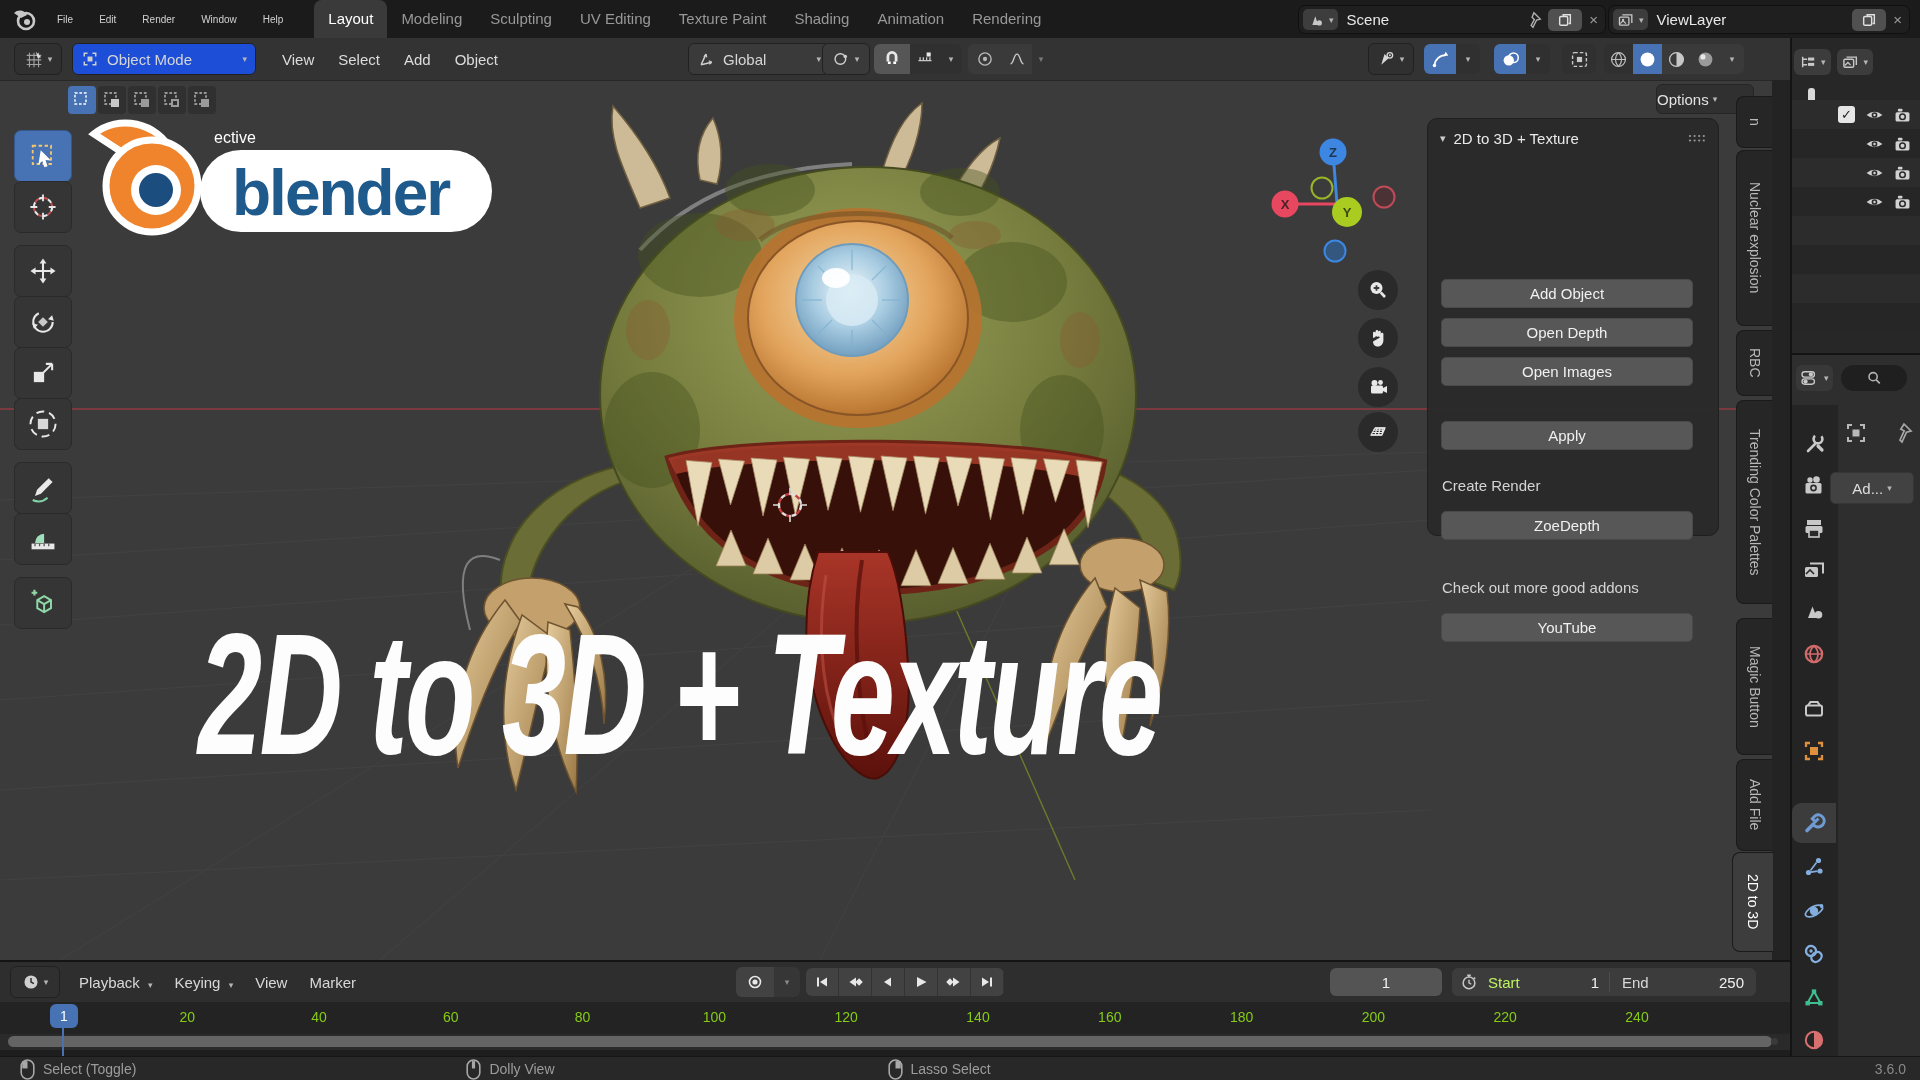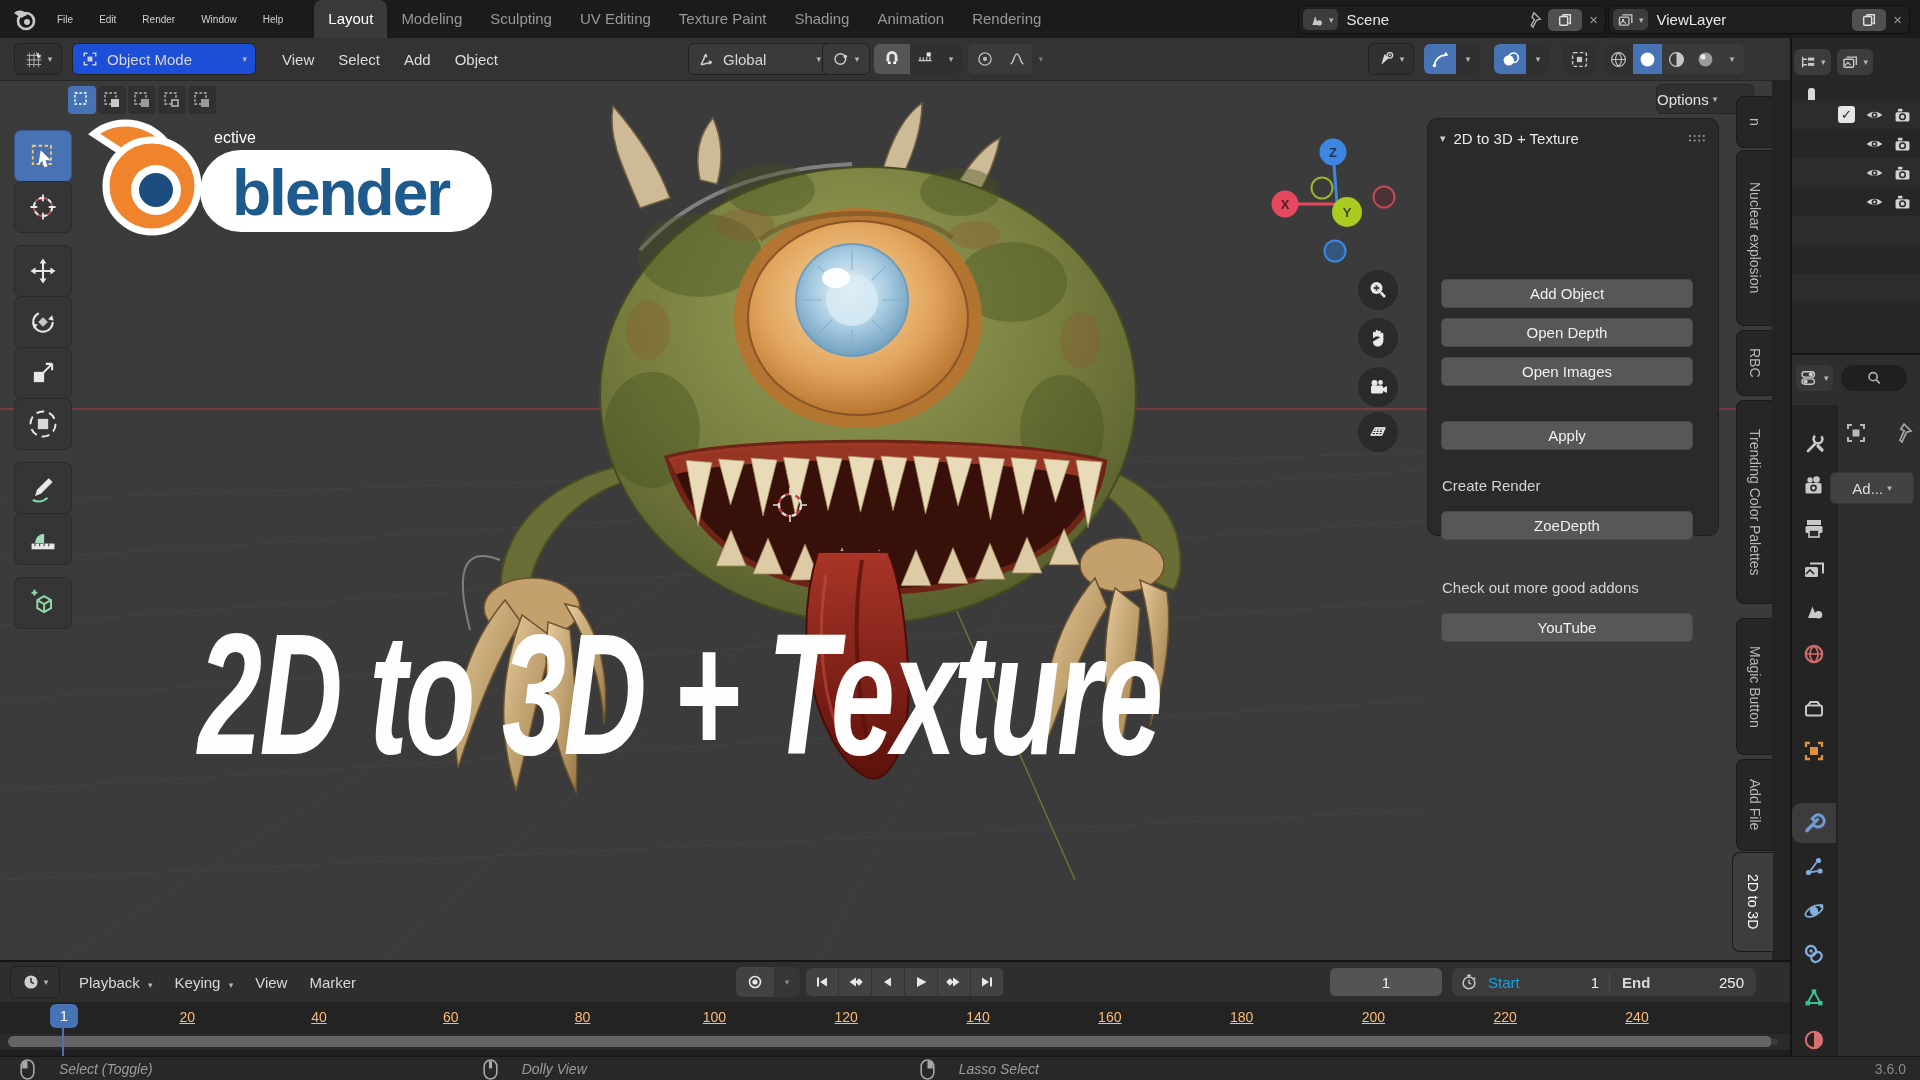--- a/index.html
+++ b/index.html
@@ -43,23 +43,23 @@
   .ol-row{position:absolute;left:0;width:130px;height:29px;display:flex;align-items:center;justify-content:flex-end;}
   .props{left:1790px;top:353px;width:130px;height:703px;background:#2e2e2e;border-left:2px solid #141414;border-top:2px solid #141414;}
   .ptab{position:absolute;left:0;width:44px;height:40px;display:flex;align-items:center;justify-content:center;}
   .ptab.active{background:#3c3c3c;border-radius:9px 0 0 9px;}
   .ptab svg{width:24px;height:24px;}
   
   .timeline{left:0;top:960px;width:1790px;height:96px;background:#2e2e2e;border-top:2px solid #141414;}
   .tl-menu{padding:0 11px;font-size:15px;color:#d8d8d8;}
   .tseg{width:32px;height:28px;background:#424242;display:flex;align-items:center;justify-content:center;border-right:1px solid #333;}
   .ruler{position:absolute;left:0;top:40px;width:1790px;height:32px;background:#232323;}
-  .rnum{position:absolute;top:7px;font-size:14px;color:#fdba74;transform:translateX(-50%);text-decoration:underline;}
+  .rnum{position:absolute;top:7px;font-size:14px;color:#84cc16;transform:translateX(-50%);}
   .statusbar{left:0;top:1056px;width:1920px;height:24px;background:#282828;border-top:1px solid #161616;display:flex;align-items:center;}
-  .hint{display:flex;align-items:center;color:#9c9c9c;font-size:14px;gap:24px;font-style:italic;}
+  .hint{display:flex;align-items:center;color:#9c9c9c;font-size:14px;gap:8px;}
   .navball{position:absolute;width:40px;height:40px;border-radius:50%;background:rgba(30,30,30,.55);display:flex;align-items:center;justify-content:center;}
   .watermark{position:absolute;left:198px;top:608px;font-size:172px;font-weight:bold;font-style:italic;color:#fdfdfd;
              white-space:nowrap;transform:scaleX(.67);transform-origin:0 50%;letter-spacing:-4px;line-height:1;}
   .selmode-btn{position:absolute;top:86px;width:28px;height:28px;border-radius:4px;background:#303030;display:flex;align-items:center;justify-content:center;}
   .selmode-btn.active{background:#4772b3;}
 </style>
 </head>
 <body>
 
 <div class="stage">
@@ -919,26 +919,26 @@
         </div>
       <span class="row" style="position:absolute;left:1330px;width:112px;height:28px;background:#545454;border-radius:6px;justify-content:center;">
         <span style="font-size:15px;color:#f2f2f2;">1</span>
       </span>
       <span class="row" style="position:absolute;left:1452px;width:304px;height:28px;background:#3c3c3c;border-radius:6px;">
         <svg style="margin-left:8px;" width="18" height="18" viewBox="0 0 20 20">
             <circle cx="10" cy="11" r="6.5" fill="none" stroke="#c8c8c8" stroke-width="1.7"></circle>
             <path d="M10,7.5 V11 l2.5,1.5 M8,2.5 h4 M10,2.5 v2 M15.5,5 l1.5,1.5" stroke="#c8c8c8" stroke-width="1.6" fill="none"></path>
           </svg>
         <span class="row" style="flex:1;padding:0 10px;">
-          <span style="font-size:15px;color:#0ea5e9;">Start</span>
+          <span style="font-size:15px;color:#bef264;">Start</span>
           <span style="font-size:15px;color:#f0f0f0;margin-left:auto;">1</span>
         </span>
         <span style="width:1px;height:20px;background:#4c4c4c;"></span>
         <span class="row" style="width:122px;padding:0 12px;">
-          <span style="font-size:15px;color:#d8d8d8;font-weight:bold;">End</span>
+          <span style="font-size:15px;color:#d8d8d8;">End</span>
           <span style="font-size:15px;color:#f0f0f0;margin-left:auto;">250</span>
         </span>
       </span>
     </div>
     <div class="ruler">
       <div id="ruler-numbers">
           <span class="rnum" style="left: 187.21px;">20</span>
           <span class="rnum" style="left: 319.01px;">40</span>
           <span class="rnum" style="left: 450.81px;">60</span>
           <span class="rnum" style="left: 582.61px;">80</span>

